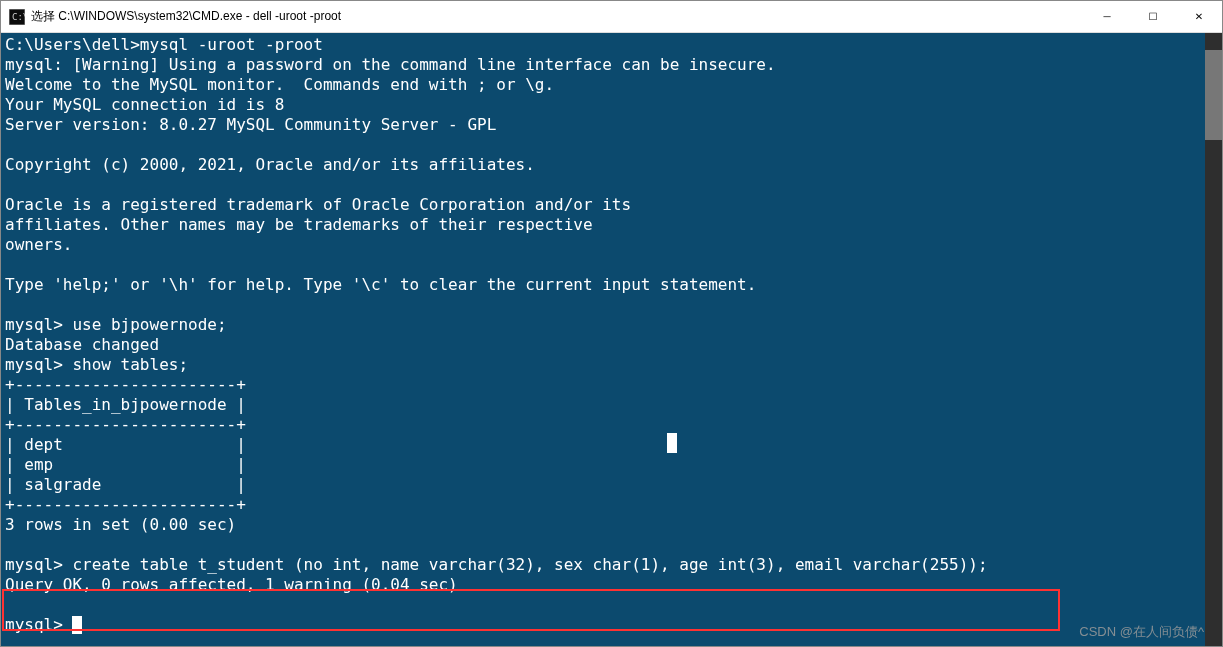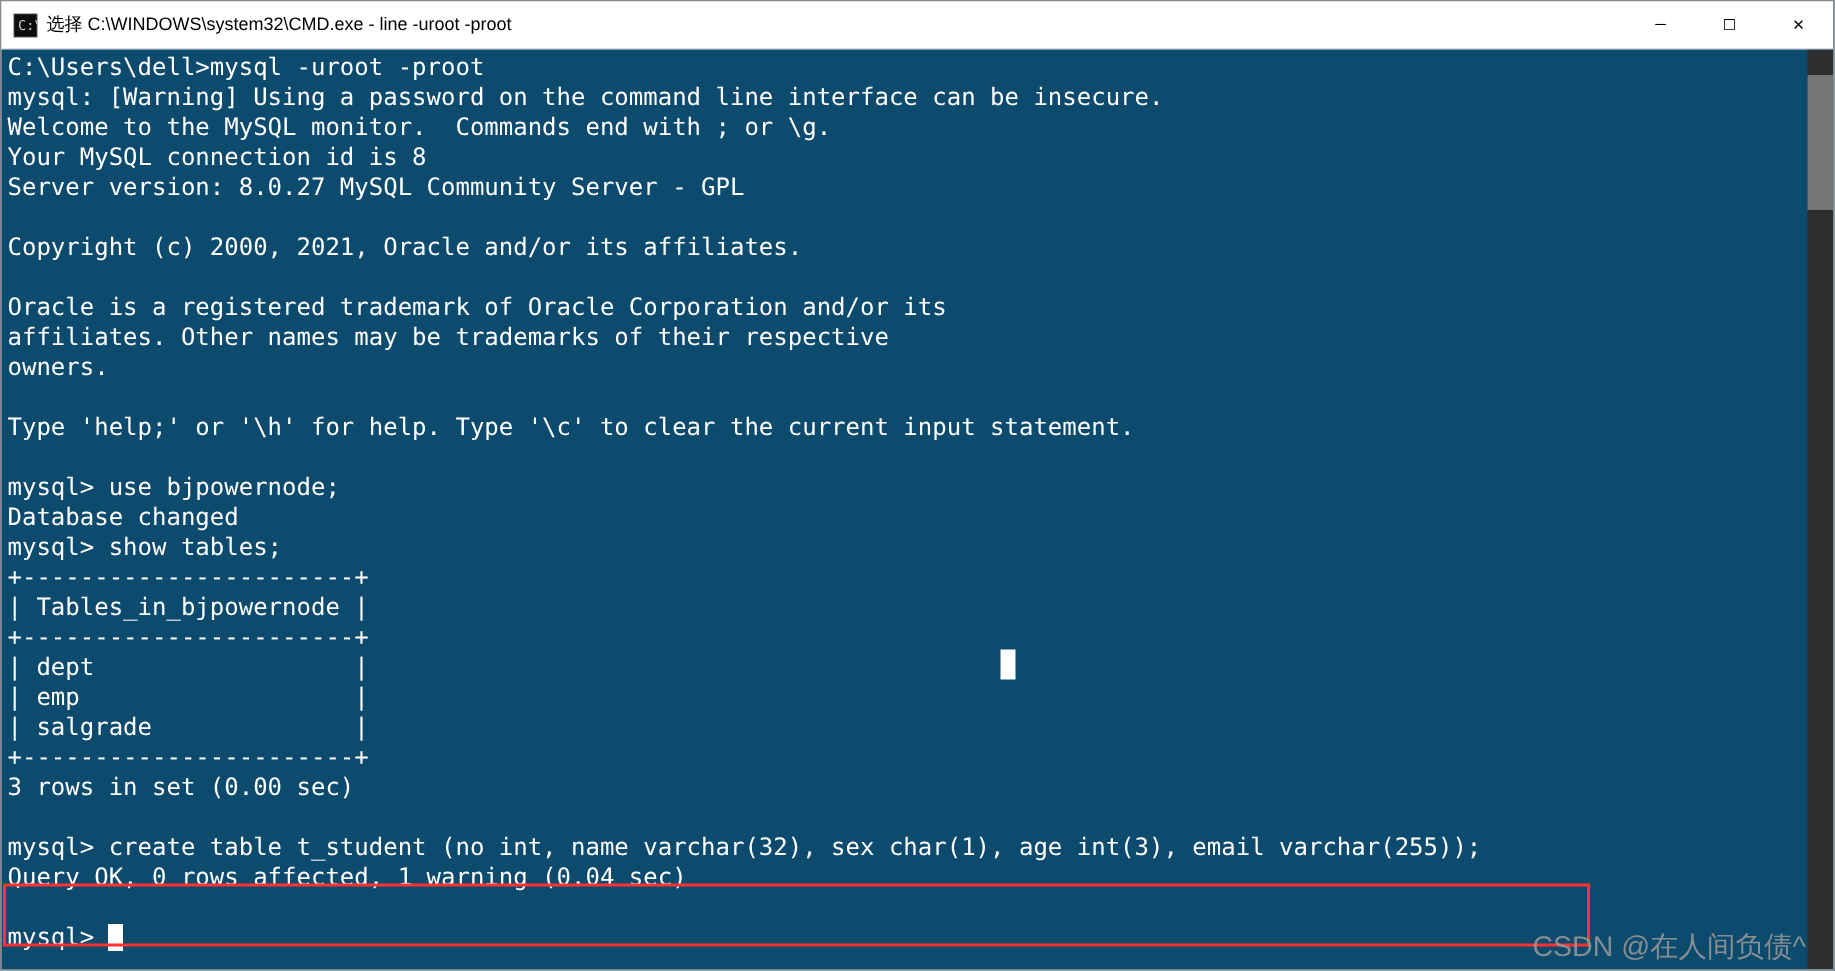--- a/index.html
+++ b/index.html
@@ -110,36 +110,36 @@
       width: 10px;
       height: 20px;
       background: #ffffff;
     }
     .watermark {
       position: absolute;
       right: 18px;
       bottom: 4px;
       color: #9a9a9a;
       font-family: "Microsoft YaHei", sans-serif;
-      font-size: 19px;
+      font-size: 13px;
       opacity: 0.85;
     }
   </style>
 </head>
 <body>
 
 <div class="window">
   <div class="titlebar">
     <div class="titlebar-icon">
       <svg viewBox="0 0 16 16">
         <rect x="0" y="0" width="16" height="16" fill="#0c0c0c" stroke="#999" stroke-width="1"></rect>
         <text x="3" y="11" font-size="9" fill="#ccc" font-family="monospace">C:\</text>
       </svg>
     </div>
-    <div class="titlebar-text">选择 C:\WINDOWS\system32\CMD.exe - line  -uroot -proot</div>
+    <div class="titlebar-text">选择 C:\WINDOWS\system32\CMD.exe - dell  -uroot -proot</div>
     <div class="window-controls">
       <div class="window-control">─</div>
       <div class="window-control">☐</div>
       <div class="window-control close">✕</div>
     </div>
   </div>
 
   <div class="terminal" id="terminal-content"><div class="terminal-line">C:\Users\dell&gt;mysql -uroot -proot</div><div class="terminal-line">mysql: [Warning] Using a password on the command line interface can be insecure.</div><div class="terminal-line">Welcome to the MySQL monitor.  Commands end with ; or \g.</div><div class="terminal-line">Your MySQL connection id is 8</div><div class="terminal-line">Server version: 8.0.27 MySQL Community Server - GPL</div><div class="terminal-line"></div><div class="terminal-line">Copyright (c) 2000, 2021, Oracle and/or its affiliates.</div><div class="terminal-line"></div><div class="terminal-line">Oracle is a registered trademark of Oracle Corporation and/or its</div><div class="terminal-line">affiliates. Other names may be trademarks of their respective</div><div class="terminal-line">owners.</div><div class="terminal-line"></div><div class="terminal-line">Type 'help;' or '\h' for help. Type '\c' to clear the current input statement.</div><div class="terminal-line"></div><div class="terminal-line">mysql&gt; use bjpowernode;</div><div class="terminal-line">Database changed</div><div class="terminal-line">mysql&gt; show tables;</div><div class="terminal-line">+-----------------------+</div><div class="terminal-line">| Tables_in_bjpowernode |</div><div class="terminal-line">+-----------------------+</div><div class="terminal-line">| dept                  |</div><div class="terminal-line">| emp                   |</div><div class="terminal-line">| salgrade              |</div><div class="terminal-line">+-----------------------+</div><div class="terminal-line">3 rows in set (0.00 sec)</div><div class="terminal-line"></div><div class="terminal-line">mysql&gt; create table t_student (no int, name varchar(32), sex char(1), age int(3), email varchar(255));</div><div class="terminal-line">Query OK, 0 rows affected, 1 warning (0.04 sec)</div><div class="terminal-line"></div><div class="terminal-line">mysql&gt; <span class="cursor-block"></span></div>
     
     <div class="scrollbar">

